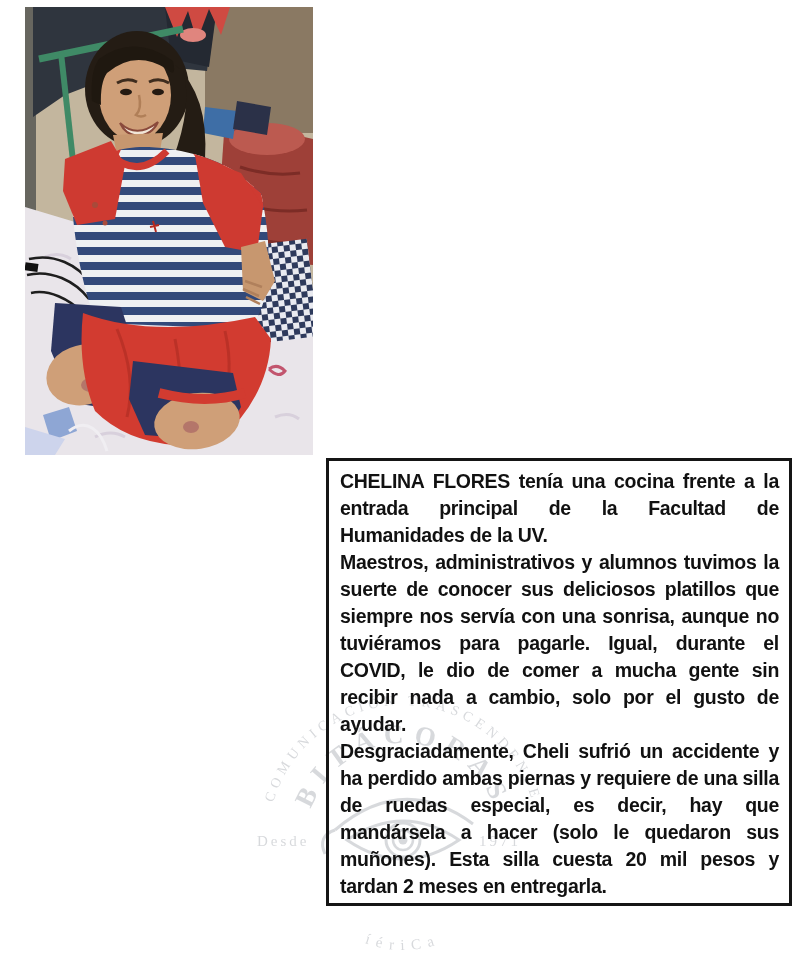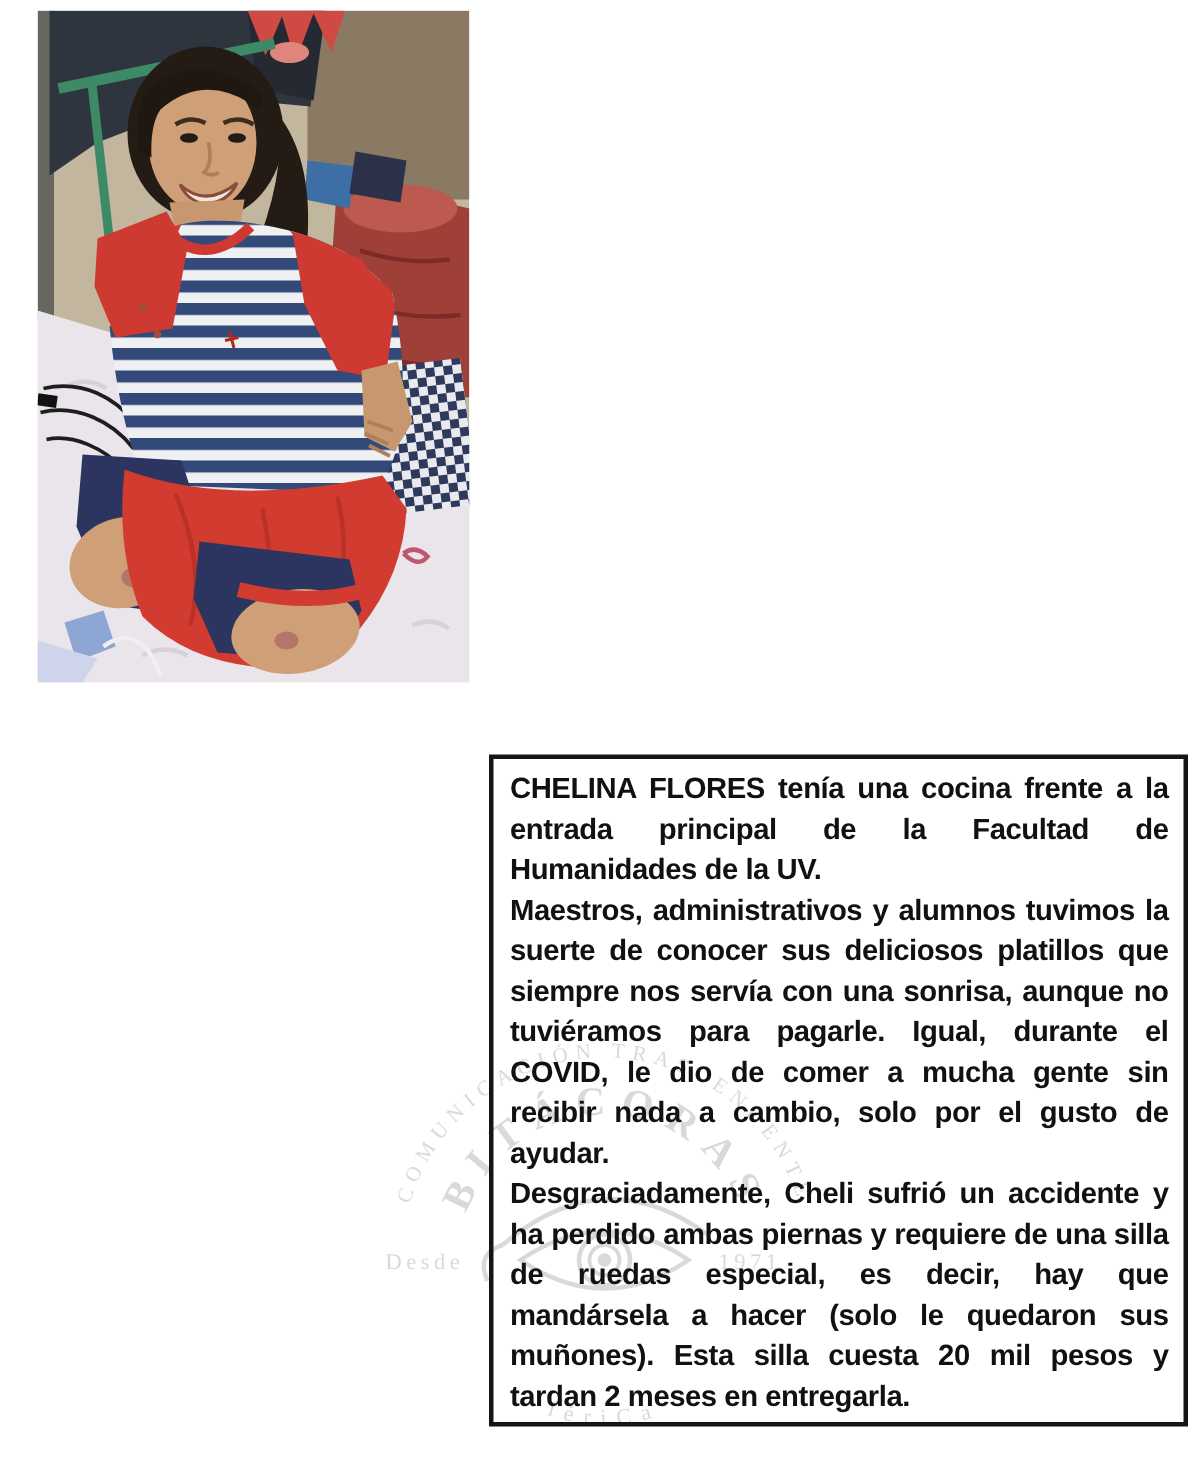--- a/index.html
+++ b/index.html
@@ -1,19 +1,19 @@
 <!DOCTYPE html>
 <html><head>
 <meta charset="utf-8">
 <style>
   html,body{margin:0;padding:0;background:#fff;}
   .page{position:relative;width:800px;height:974px;background:#ffffff;overflow:hidden;
         font-family:"Liberation Sans",sans-serif;color:#111;}
   .box{position:absolute;box-sizing:border-box;background:transparent;border:3px solid #151515;}
-  .info-box{left:326px;top:10px;width:466px;height:448px;padding:7px 10px 0 11px;margin-top:45px;}
+  .info-box{left:326px;top:10px;width:466px;height:448px;padding:7px 10px 0 11px;}
   p.flyer-text{margin:0;font-weight:bold;text-align:justify;letter-spacing:-0.3px;}
   .info-box p.flyer-text{font-size:19.5px;line-height:27px;}
   .photo{position:absolute;left:25px;top:7px;width:288px;height:448px;overflow:hidden;}
   .watermark{position:absolute;left:243px;top:680px;width:320px;height:320px;z-index:0;opacity:0.30;}
   .layer{position:relative;z-index:1;}
 </style>
 </head>
 <body>
 
 <div class="page">

